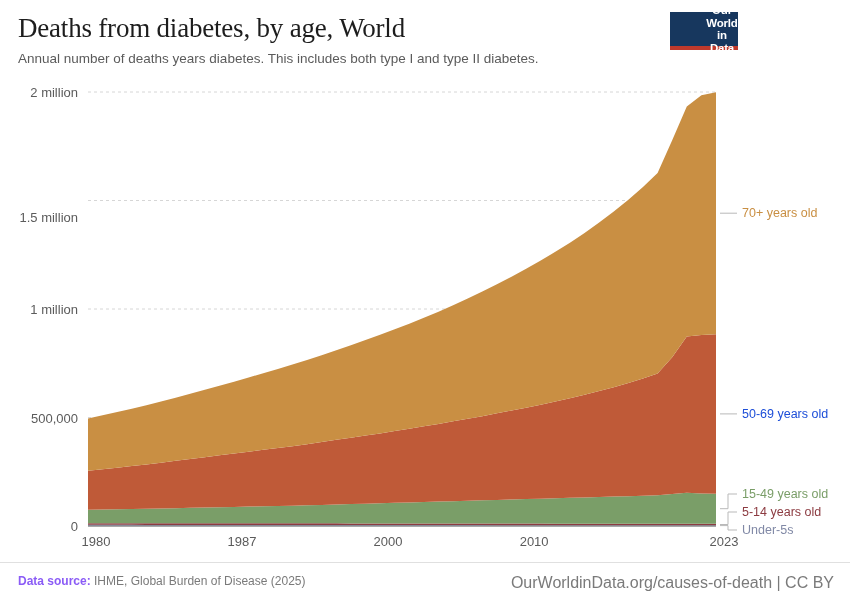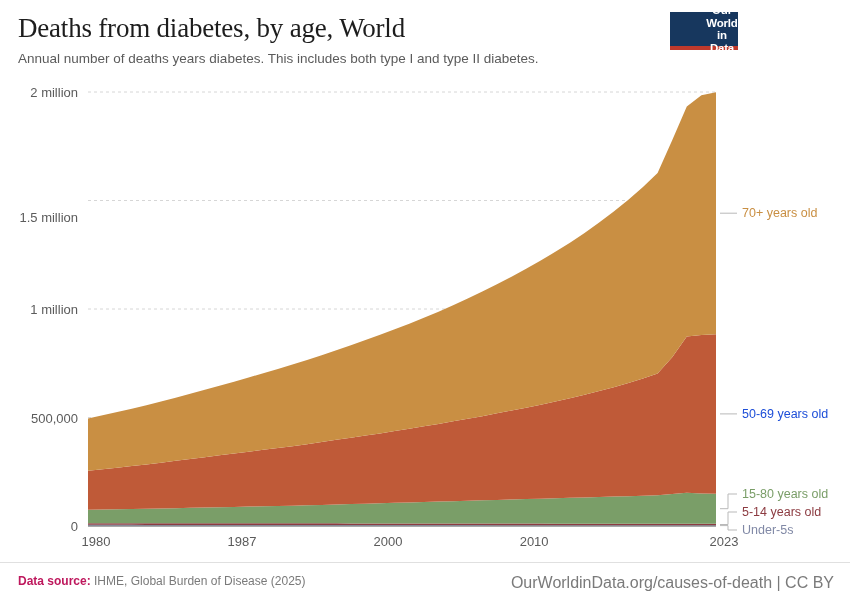--- a/index.html
+++ b/index.html
@@ -60,21 +60,21 @@
 
   
   .footer {
     position: absolute; left: 0; bottom: 0; width: 850px; height: 38px;
     border-top: 1px solid #e0e0e0;
   }
   .footer-left {
     position: absolute; left: 18px; top: 11px;
     font-size: 12px; color: #7a7a7a; white-space: nowrap;
   }
-  .footer-left b { color: #be185d; font-weight: 700; }
+  .footer-left b { color: #8b5cf6; font-weight: 700; }
   .footer-right {
     position: absolute; right: 16px; top: 11px;
     font-size: 16px; color: #7a7a7a; white-space: nowrap;
   }
 </style>
 </head>
 <body>
 
 <div id="root">
 
@@ -119,21 +119,21 @@
     <div class="xtick-wrap" id="xticks">
         <div class="xtick" style="left: 88px; top: 456px;">1980</div>
         <div class="xtick" style="left: 234.047px; top: 456px;">1987</div>
         <div class="xtick" style="left: 380.093px; top: 456px;">2000</div>
         <div class="xtick" style="left: 526.14px; top: 456px;">2010</div>
         <div class="xtick" style="left: 716px; top: 456px;">2023</div>
       </div>
     <div id="slabels">
         <div class="slabel" style="left: 742px; top: 452px; color: rgb(129, 137, 166);">Under-5s</div>
         <div class="slabel" style="left: 742px; top: 434px; color: rgb(140, 59, 65);">5-14 years old</div>
-        <div class="slabel" style="left: 742px; top: 416px; color: rgb(122, 158, 104);">15-80 years old</div>
+        <div class="slabel" style="left: 742px; top: 416px; color: rgb(122, 158, 104);">15-49 years old</div>
         <div class="slabel" style="left: 742px; top: 335.898px; color: #1d4ed8;">50-69 years old</div>
         <div class="slabel" style="left: 742px; top: 135.173px; color: rgb(201, 143, 67);">70+ years old</div>
       </div>
   </div>
 
   <div class="footer">
     <div class="footer-left">
       <b>Data source:</b><span> IHME, Global Burden of Disease (2025)</span>
     </div>
     <div class="footer-right">OurWorldinData.org/causes-of-death | CC BY</div>

